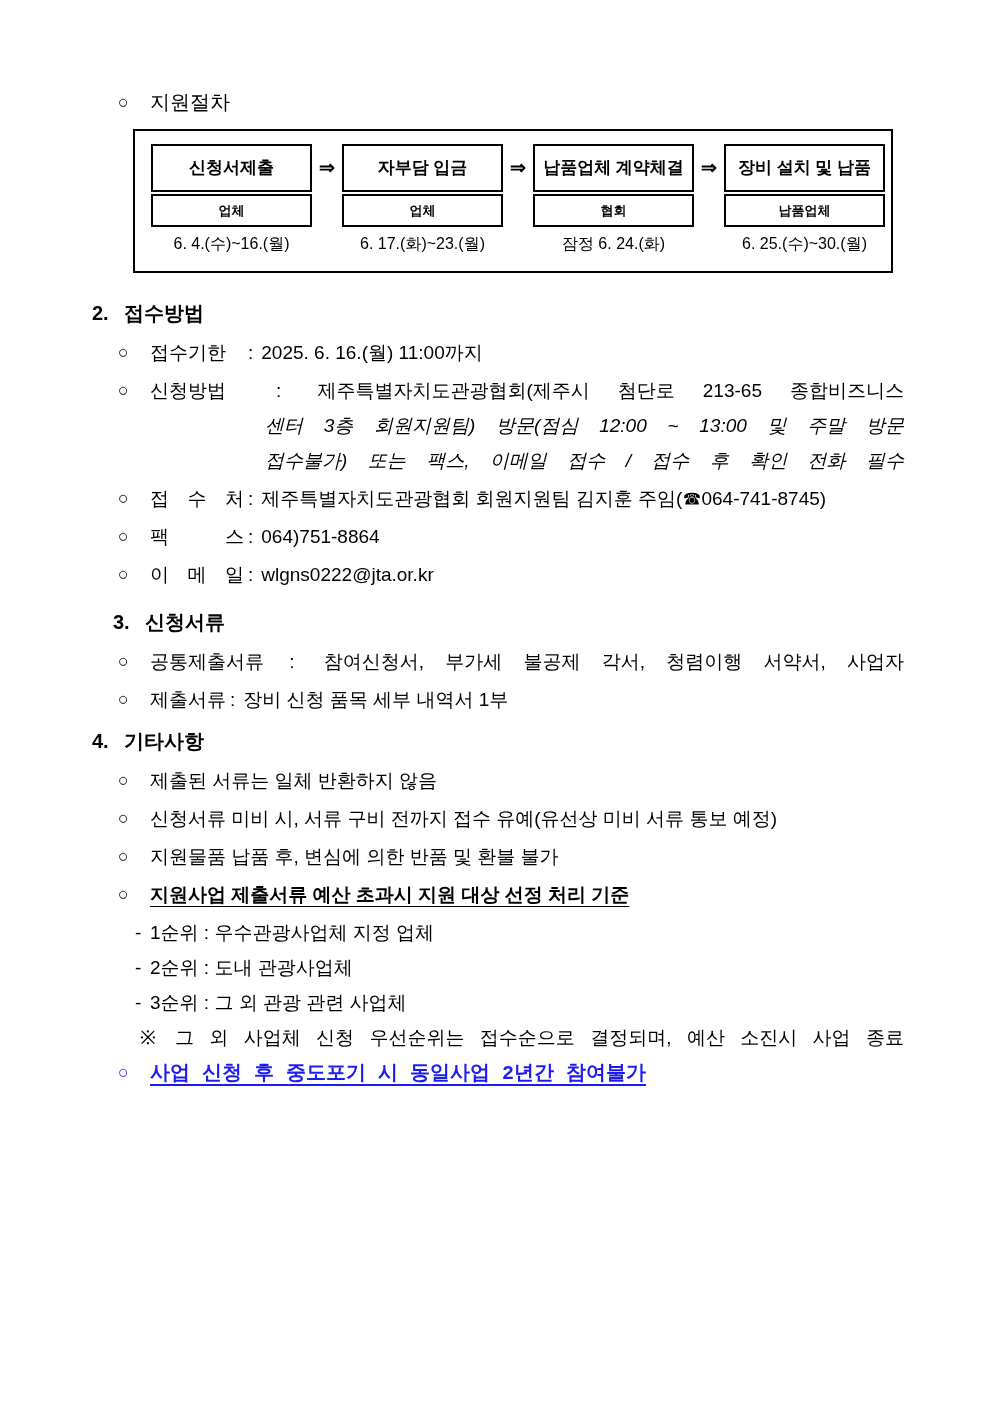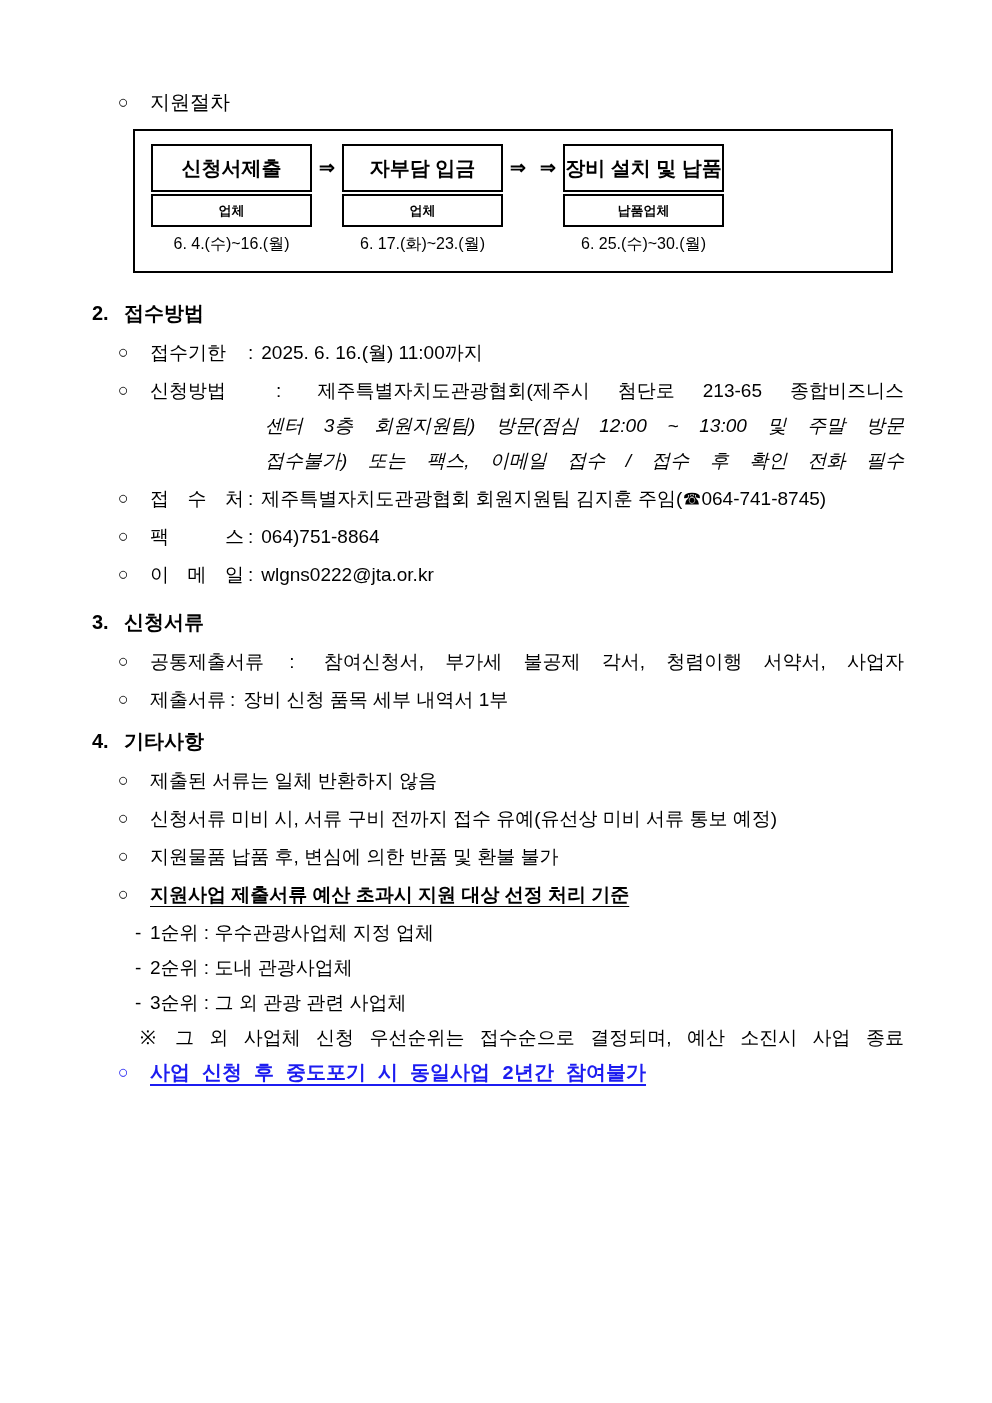--- a/index.html
+++ b/index.html
@@ -26,28 +26,28 @@
     border:2px solid #000;box-sizing:border-box;
     display:flex;align-items:flex-start;
     padding:13px 4px 0 16px;
   }
   .step{width:161px;box-sizing:border-box;flex:none;}
   .arrowcell{
     width:30px;flex:none;text-align:center;
     line-height:48px;font-size:19px;font-weight:bold;
   }
   .cell{box-sizing:border-box;border:2px solid #000;text-align:center;background:#fff;}
-  .cell.title{height:48px;line-height:44px;font-weight:bold;font-size:20px;white-space:nowrap;overflow:hidden;}
+  .cell.title{height:48px;line-height:44px;font-weight:bold;font-size:17px;white-space:nowrap;overflow:hidden;}
   .cell.agent{height:33px;line-height:29px;margin-top:2px;font-weight:bold;font-size:13px;}
   .date{text-align:center;margin-top:7px;font-size:16px;white-space:nowrap;}
   
   .sec-h{font-size:20px;font-weight:bold;line-height:25px;}
   .sec-h .num{display:inline-block;min-width:24px;margin-right:8px;}
   .mt-s2{margin-top:28px;}
-  .mt-s3{margin-top:18px;}
+  .mt-s3{margin-top:18px;margin-left:21px;}
   .mt-s4{margin-top:12px;}
   
   .items{margin-top:9px;line-height:35px;}
   .item{position:relative;padding-left:58px;margin-bottom:3px;}
   .lbl{display:inline-block;width:94px;text-align-last:justify;-moz-text-align-last:justify;vertical-align:top;}
   .colon{display:inline-block;padding:0 8px 0 4px;}
   .jline{text-align:justify;text-align-last:justify;-moz-text-align-last:justify;}
   .cont{padding-left:115px;font-style:italic;}
   .cont2{padding-left:160px;text-align:left;text-align-last:left;}
   
@@ -76,20 +76,25 @@
       <div class="cell agent">업체</div>
       <div class="date">6. 4.(수)~16.(월)</div>
     </div>
     <div class="arrowcell">⇒</div>
     <div class="step">
       <div class="cell title">자부담 입금</div>
       <div class="cell agent">업체</div>
       <div class="date">6. 17.(화)~23.(월)</div>
     </div>
     <div class="arrowcell">⇒</div>
+    <div class="step">
+      <div class="cell title">납품업체 계약체결</div>
+      <div class="cell agent">협회</div>
+      <div class="date">잠정 6. 24.(화)</div>
+    </div>
     <div class="arrowcell">⇒</div>
     <div class="step">
       <div class="cell title">장비 설치 및 납품</div>
       <div class="cell agent">납품업체</div>
       <div class="date">6. 25.(수)~30.(월)</div>
     </div>
   </div>
 
   <div class="sec-h mt-s2">
     <span class="num">2.</span><span>접수방법</span>

